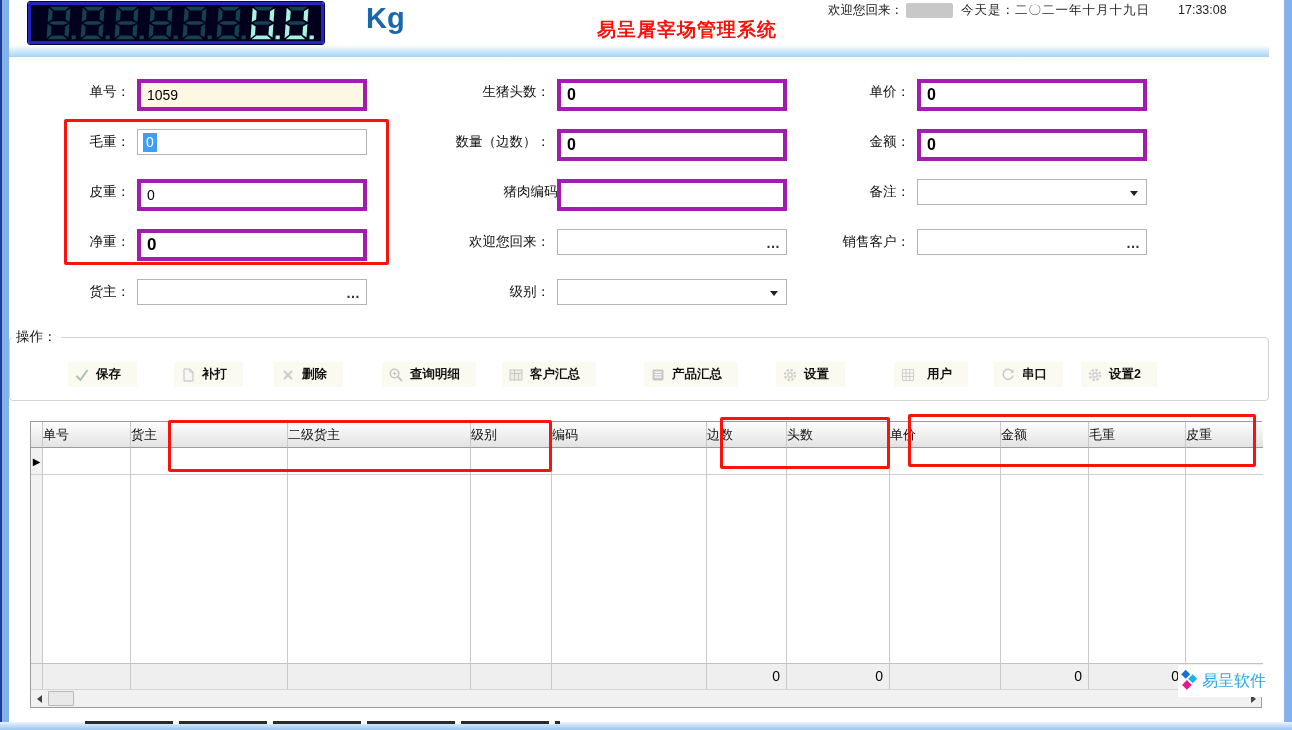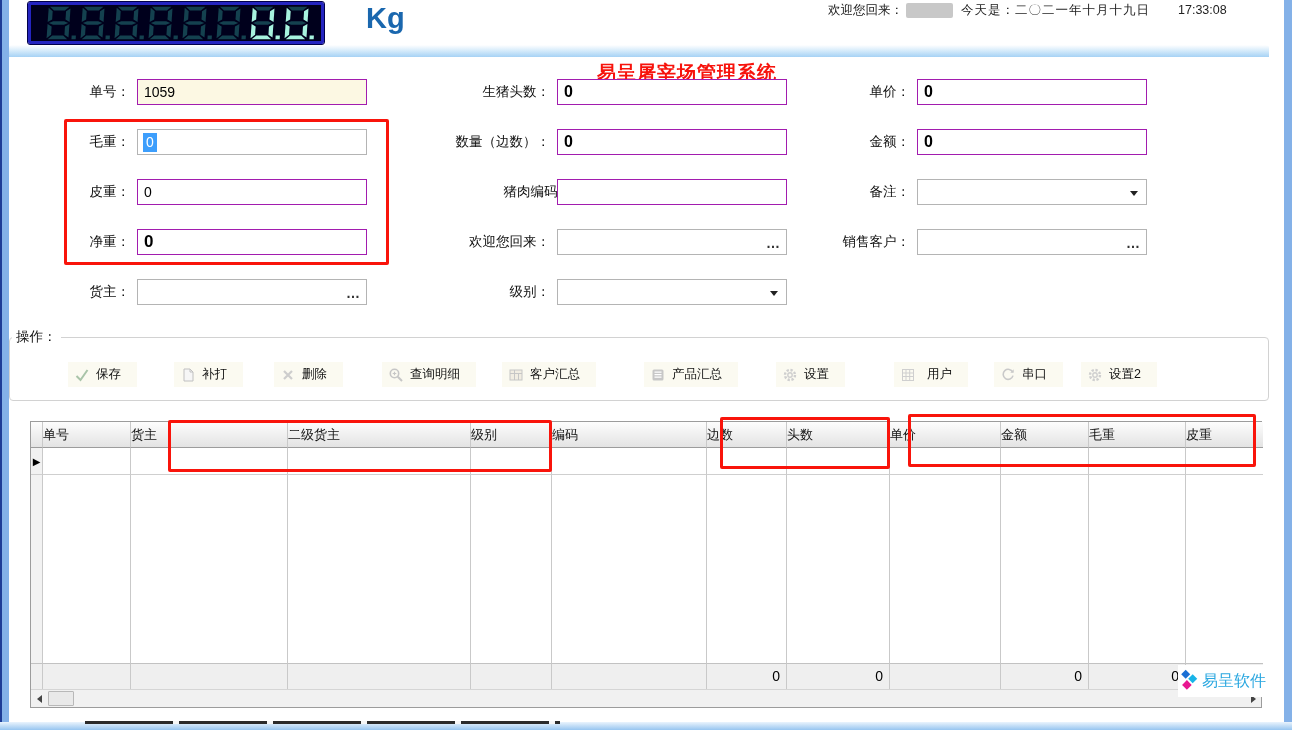--- a/index.html
+++ b/index.html
@@ -19,44 +19,44 @@
   
   .led-panel { position:absolute; left:28px; top:2px; width:296px; height:42px;
                background:#00001c; border:3px solid #2424c0; outline:1px solid #00004a;
                border-radius:2px; display:flex; align-items:center; justify-content:flex-end; padding:0 5px; }
   .led-digits { display:flex; transform:skewX(-4deg); }
   .kg-label { position:absolute; left:366px; top:2px; font-size:29px; font-weight:bold; color:#1a67ae; }
   .welcome-row { position:absolute; left:828px; top:1px; height:18px; display:flex; align-items:center; font-size:12.5px; color:#222; white-space:nowrap; }
   .redacted-blob { width:47px; height:15px; background:#c8c8c8; border-radius:2px; margin:0 8px 0 3px; }
   .welcome-row .date { letter-spacing:1px; }
   .welcome-row .time { margin-left:28px; }
-  .title-row { position:absolute; left:597px; top:17px; display:flex; align-items:flex-start; white-space:nowrap;margin-top:43px; }
+  .title-row { position:absolute; left:597px; top:17px; display:flex; align-items:flex-start; white-space:nowrap; }
   .app-title { font-size:19px; font-weight:bold; color:#f7130c; letter-spacing:1px; }
   .phone { font-size:22px; font-weight:bold; color:#f7130c; margin-left:24px; letter-spacing:1px; }
   
   .panel-topbar { position:absolute; left:9px; top:45px; width:1260px; height:12px;
                   background:linear-gradient(180deg,#ffffff,#dceefb 40%,#a6d2f5); border-radius:3px 3px 0 0; }
   
   .flabel { position:absolute; height:26px; line-height:26px; text-align:right; font-size:13.5px; color:#101010; }
-  .finput { position:absolute; height:26px; width:230px; border:1px solid #a21caf; background:#fff;
+  .finput { position:absolute; height:26px; width:230px; border:4px solid #a21caf; background:#fff;
             font-size:14px; padding:12px 6px; font-family:inherit; color:#000; }
   .finput.cream { background:#fcf8e3; }
   .finput.boldval { font-weight:bold; font-size:16px; }
   .finput.netw { font-weight:bold; font-size:17px; }
   .fcombo { position:absolute; height:26px; width:230px; border:1px solid #b4b4b4; background:#fff; }
   .sel-chip { display:inline-block; margin:3px 0 0 5px; padding:0 3px; background:#3d9efc; color:#fff; font-size:14px; line-height:19px; }
   .ellipsis-btn { position:absolute; right:6px; bottom:1px; font-size:14px; font-weight:bold; color:#333; line-height:20px; cursor:default; }
   .combo-arrow { position:absolute; right:8px; top:11px; width:0; height:0;
                  border-left:4.5px solid transparent; border-right:4.5px solid transparent; border-top:5.5px solid #222; }
   
   .groupbox { position:absolute; left:9px; top:337px; width:1260px; height:64px;
               border:1px solid #d2d2d2; border-radius:4px; }
   .groupbox-label { position:absolute; left:12px; top:328px; background:#fff; padding:0 4px; font-size:13.5px; }
   .tbtn { position:absolute; top:362px; height:25px; display:flex; align-items:center; gap:6px;
-          background:#fbfaf1; padding:0 16px 0 6px; font-weight:normal; font-size:12.5px; color:#111; cursor:default; }
+          background:#fbfaf1; padding:0 16px 0 6px; font-weight:bold; font-size:12.5px; color:#111; cursor:default; }
   .tbtn svg { display:block; }
   
   .grid { position:absolute; left:30px; top:421px; width:1232px; border:1px solid #9c9c9c; background:#fff; }
   .g-row { display:flex; }
   .g-cell { flex:0 0 auto; border-right:1px solid #c9c9c9; overflow:hidden; }
   .g-cell:last-child { border-right:none; }
   .g-head .g-cell { height:26px; line-height:26px; text-align:left; font-size:13px;
                     background:linear-gradient(180deg,#fdfdfd,#e3e3e3); border-bottom:1px solid #9c9c9c; }
   .g-data .g-cell { height:27px; background:#fff; border-bottom:1px solid #cfcfcf; }
   .g-data .selcell { background:#f2f2f2; font-size:10px; line-height:27px; text-align:center; color:#000; }

